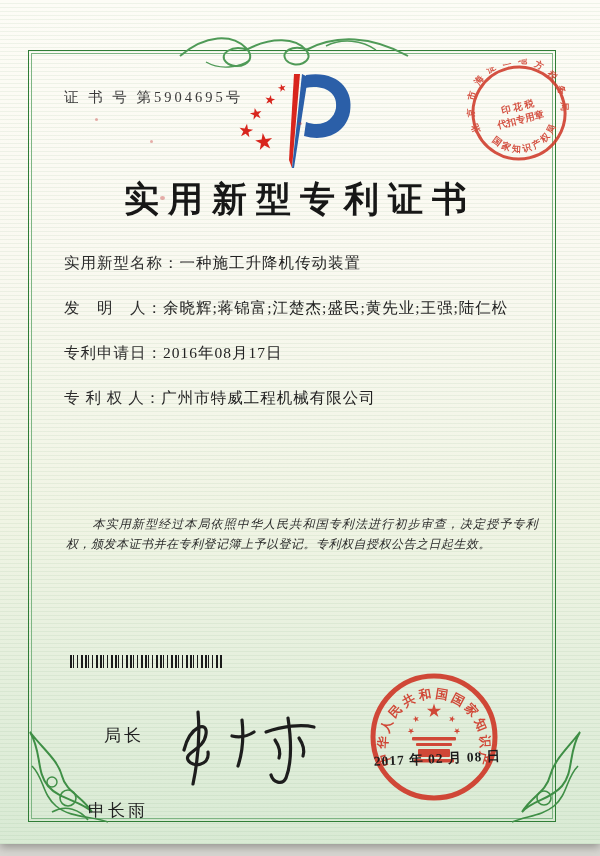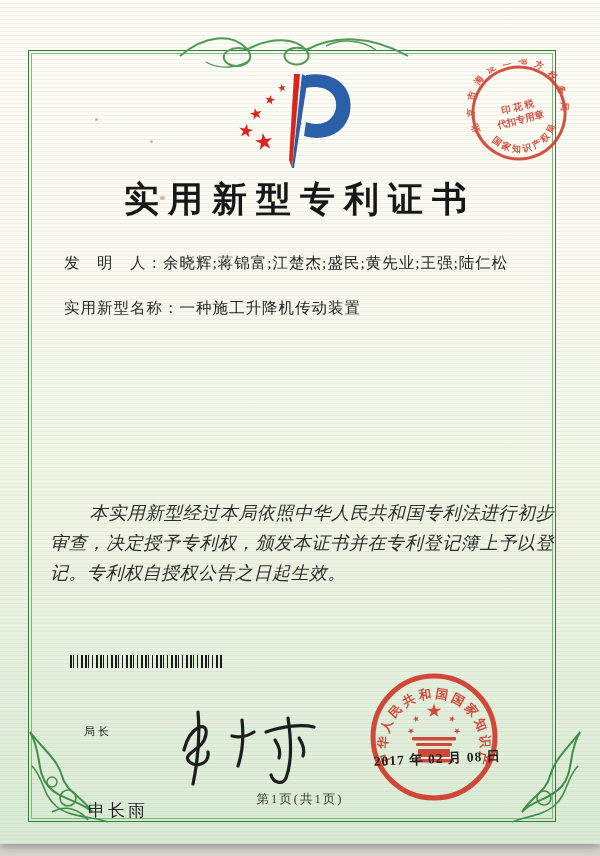--- a/index.html
+++ b/index.html
@@ -31,32 +31,32 @@
   .title{
     position:absolute;left:0;right:0;top:176px;text-align:center;
     font-size:35px;font-weight:700;letter-spacing:9px;color:#171717;
   }
   .fields{position:absolute;left:64px;top:252px;right:36px;}
   .field-row{margin-bottom:24px;font-size:15.5px;line-height:21px;letter-spacing:1px;white-space:nowrap;}
   .field-row .lbl{color:#2c2c2c;}
   .field-row .val{color:#222;}
   .paras{position:absolute;left:50px;right:46px;top:498px;text-align:justify;}
   .paras p{
-    margin:0;font-size:18px;line-height:1.68;text-indent:2.2em;
+    margin:16px;font-size:12px;line-height:1.68;text-indent:2.2em;
     font-style:italic;color:#2b2b2b;letter-spacing:0.5px;
   }
   .barcode{
     position:absolute;left:70px;top:655px;width:152px;height:13px;
     background:repeating-linear-gradient(90deg,
       #1b1b1b 0 2px,transparent 2px 3px,
       #1b1b1b 3px 4px,transparent 4px 7px,
       #1b1b1b 7px 8px,transparent 8px 11px,
       #1b1b1b 11px 13px,transparent 13px 15px);
   }
-  .signer-title{position:absolute;left:84px;top:724px;font-size:11px;letter-spacing:3px;font-family:Liberation Mono, monospace;color:#222;}
+  .signer-title{position:absolute;left:104px;top:724px;font-size:17px;letter-spacing:3px;font-family:Liberation Mono, monospace;color:#222;}
   .signer-name{position:absolute;left:88px;top:756px;font-size:17px;letter-spacing:3px;font-family:"Liberation Sans","DejaVu Sans",sans-serif;color:#222;margin-top:43px;}
   .signature{position:absolute;left:162px;top:694px;width:170px;height:98px;}
   .office-seal{position:absolute;left:368px;top:671px;width:132px;height:132px;opacity:.92;}
   .date-stamp{
     position:absolute;left:350px;top:750px;width:175px;
     font-size:13.5px;letter-spacing:1px;color:#1c1c1c;font-weight:700;
     transform:rotate(-2.5deg);text-align:center;
     font-family:"Liberation Serif","DejaVu Serif",serif;
   }
   .page-footer{
@@ -107,44 +107,51 @@
     </g>
   </svg>
   <svg class="corner-br" viewBox="0 0 80 104">
     <g fill="none" stroke="#3f8f46" stroke-width="2">
       <path d="M6,6 C18,26 12,46 24,60 C36,74 54,74 64,86 C54,70 40,66 36,50 C32,34 18,22 6,6"></path>
       <path d="M8,40 C20,52 18,68 32,80 C44,90 60,90 74,96" stroke-width="1.6"></path>
       <circle cx="42" cy="72" r="7" stroke-width="1.6"></circle>
     </g>
   </svg>
 
+  <div class="cert-no">证 书 号 第5904695号</div>
 
   <svg class="logo" viewBox="0 0 140 108">
     <g>
       <path d="M68,6 L74,6 L66,100 L63,92 Z" fill="#d8251d"></path>
       <path d="M76,6 L82,9 L68,100 L66,100 Z" fill="#2b5fa8"></path>
       <path d="M80,7 C112,2 128,22 124,44 C120,66 98,74 78,68 L80,54 C96,60 108,52 110,40 C112,26 100,16 79,20 Z" fill="#2b5fa8"></path>
     </g>
     <g fill="#d8251d">
       <use href="#star" transform="translate(56,20) scale(0.42) rotate(-15)"></use>
       <use href="#star" transform="translate(44,32) scale(0.52) rotate(10)"></use>
       <use href="#star" transform="translate(30,46) scale(0.62) rotate(-12)"></use>
       <use href="#star" transform="translate(20,63) scale(0.72) rotate(8)"></use>
       <use href="#star" transform="translate(38,74) scale(0.9) rotate(-8)"></use>
     </g>
   </svg>
 
   <div class="title">实用新型专利证书</div>
 
   <div class="fields">
     <div class="field-row">
+      <span class="lbl">实用新型名称：</span><span class="val">一种施工升降机传动装置</span>
+    </div>
+    <div class="field-row">
       <span class="lbl">发　明　人：</span><span class="val">余晓辉;蒋锦富;江楚杰;盛民;黄先业;王强;陆仁松</span>
     </div>
     <div class="field-row">
-      <span class="lbl">实用新型名称：</span><span class="val">一种施工升降机传动装置</span>
+      <span class="lbl">专利申请日：</span><span class="val">2016年08月17日</span>
+    </div>
+    <div class="field-row">
+      <span class="lbl">专 利 权 人：</span><span class="val">广州市特威工程机械有限公司</span>
     </div>
   </div>
 
   <div class="paras">
     <p>本实用新型经过本局依照中华人民共和国专利法进行初步审查，决定授予专利权，颁发本证书并在专利登记簿上予以登记。专利权自授权公告之日起生效。</p>
   </div>
 
   <div class="barcode"></div>
 
   <div class="signer-title">局长</div>
@@ -191,20 +198,19 @@
     <text class="seal-ring-text" font-size="9" fill="#cf3a2a" letter-spacing="0.5">
       <textPath href="#taxTop" startOffset="4" textLength="168">北京市海淀区地方税务局</textPath>
     </text>
     <text class="seal-ring-text" font-size="9" fill="#cf3a2a" letter-spacing="1">
       <textPath href="#taxBot" startOffset="4" textLength="78">国家知识产权局</textPath>
     </text>
     <text x="51" y="48" text-anchor="middle" font-size="9.5" fill="#cf3a2a" class="seal-ring-text">印 花 税</text>
     <text x="51" y="61" text-anchor="middle" font-size="9.5" fill="#cf3a2a" class="seal-ring-text">代扣专用章</text>
   </svg>
 
-  <div class="page-footer">第1页(共1页)</div>
 
   <div class="stain s1"></div>
   <div class="stain s2"></div>
   <div class="stain s3"></div>
   <div class="stain s4"></div>
 
 </div>
 
 </body></html>

